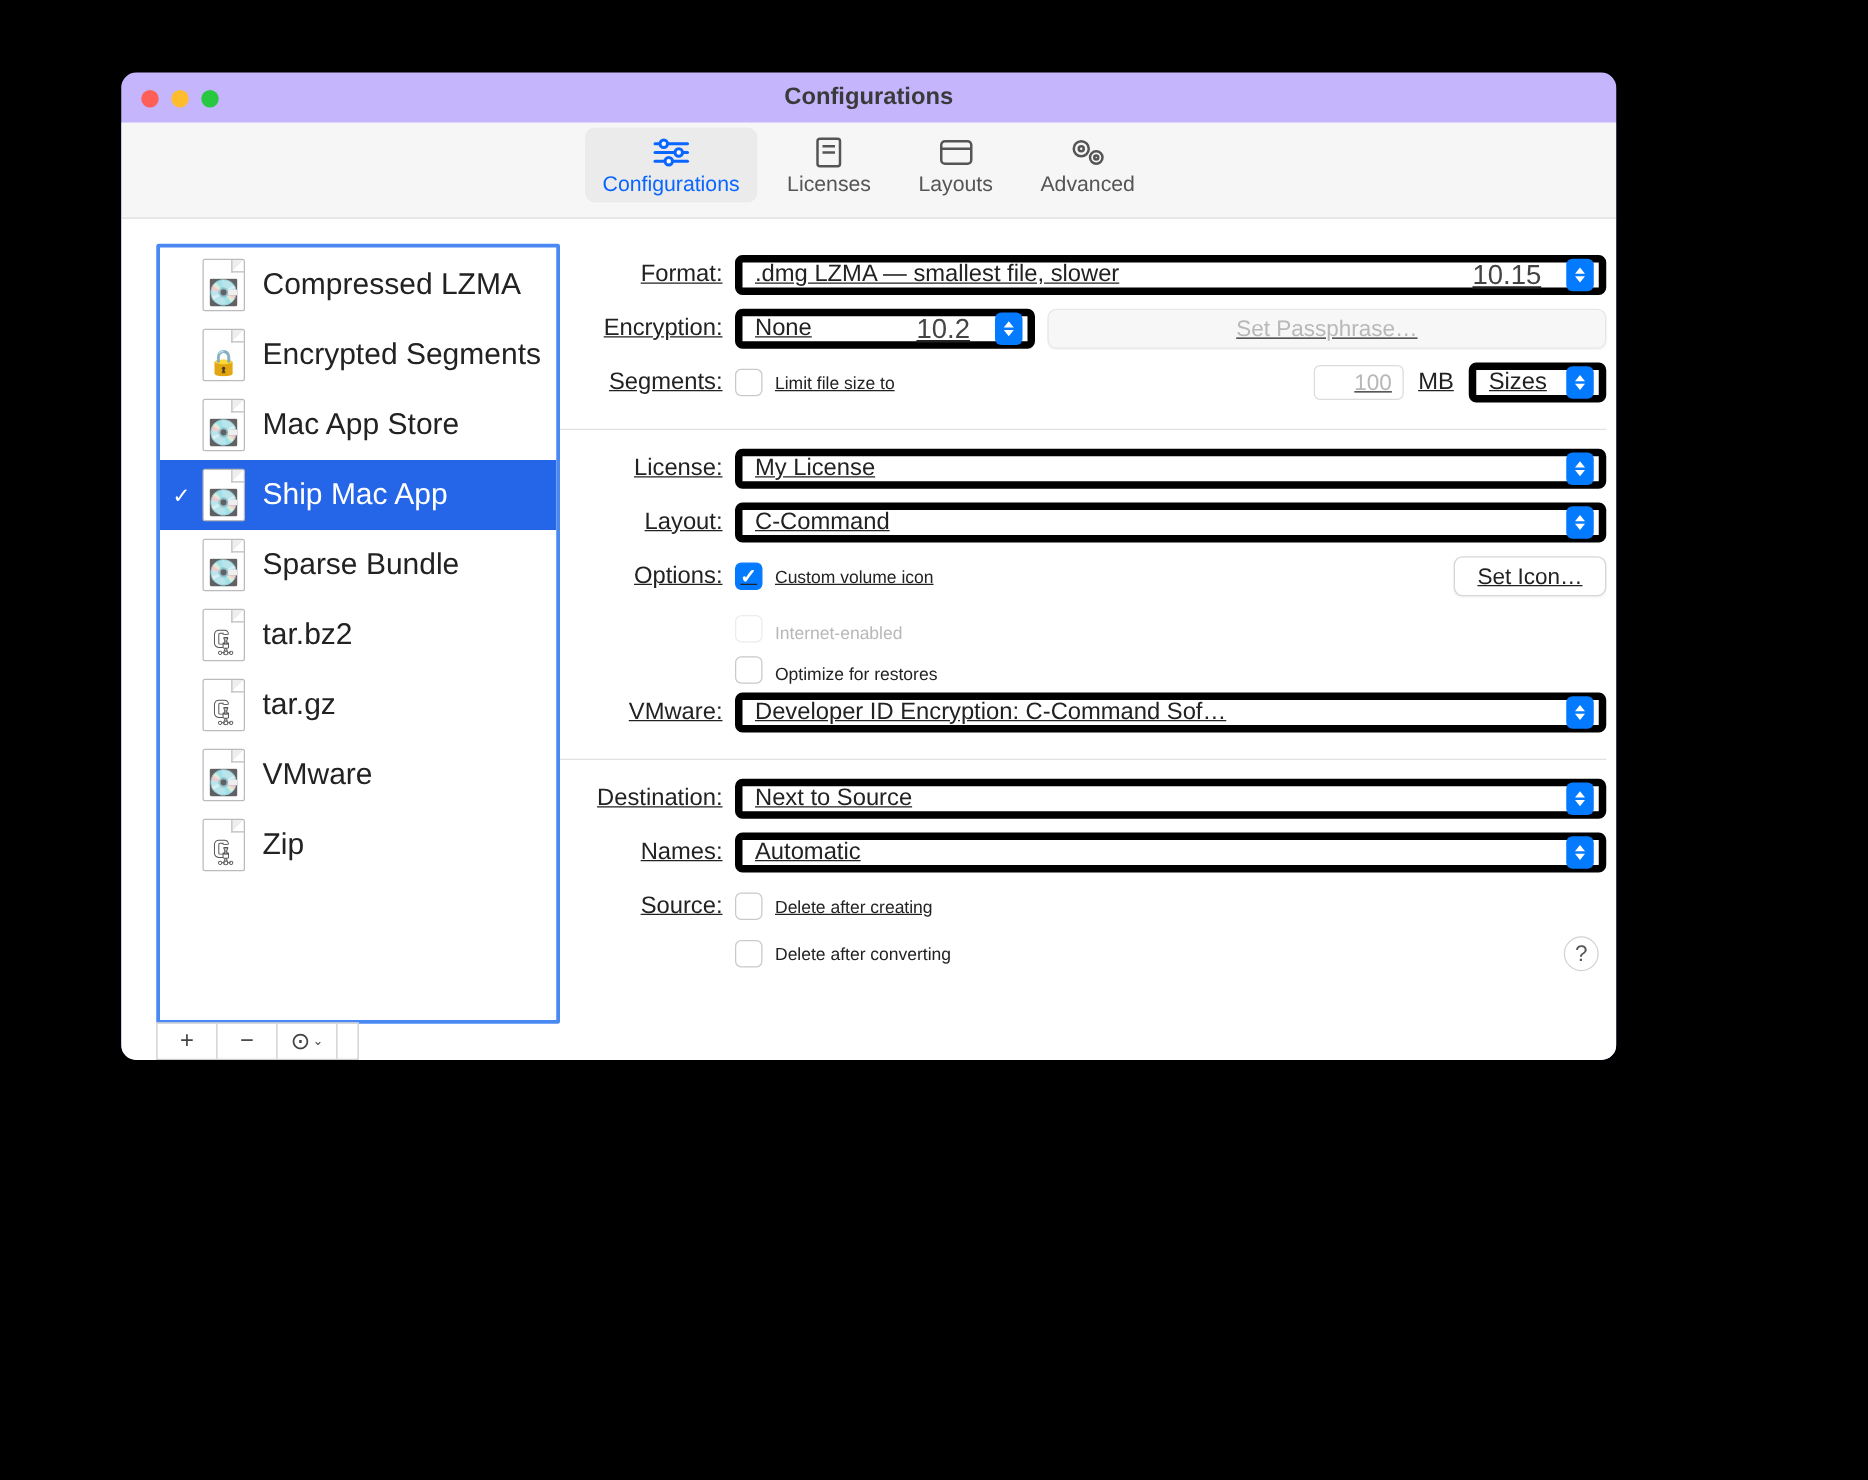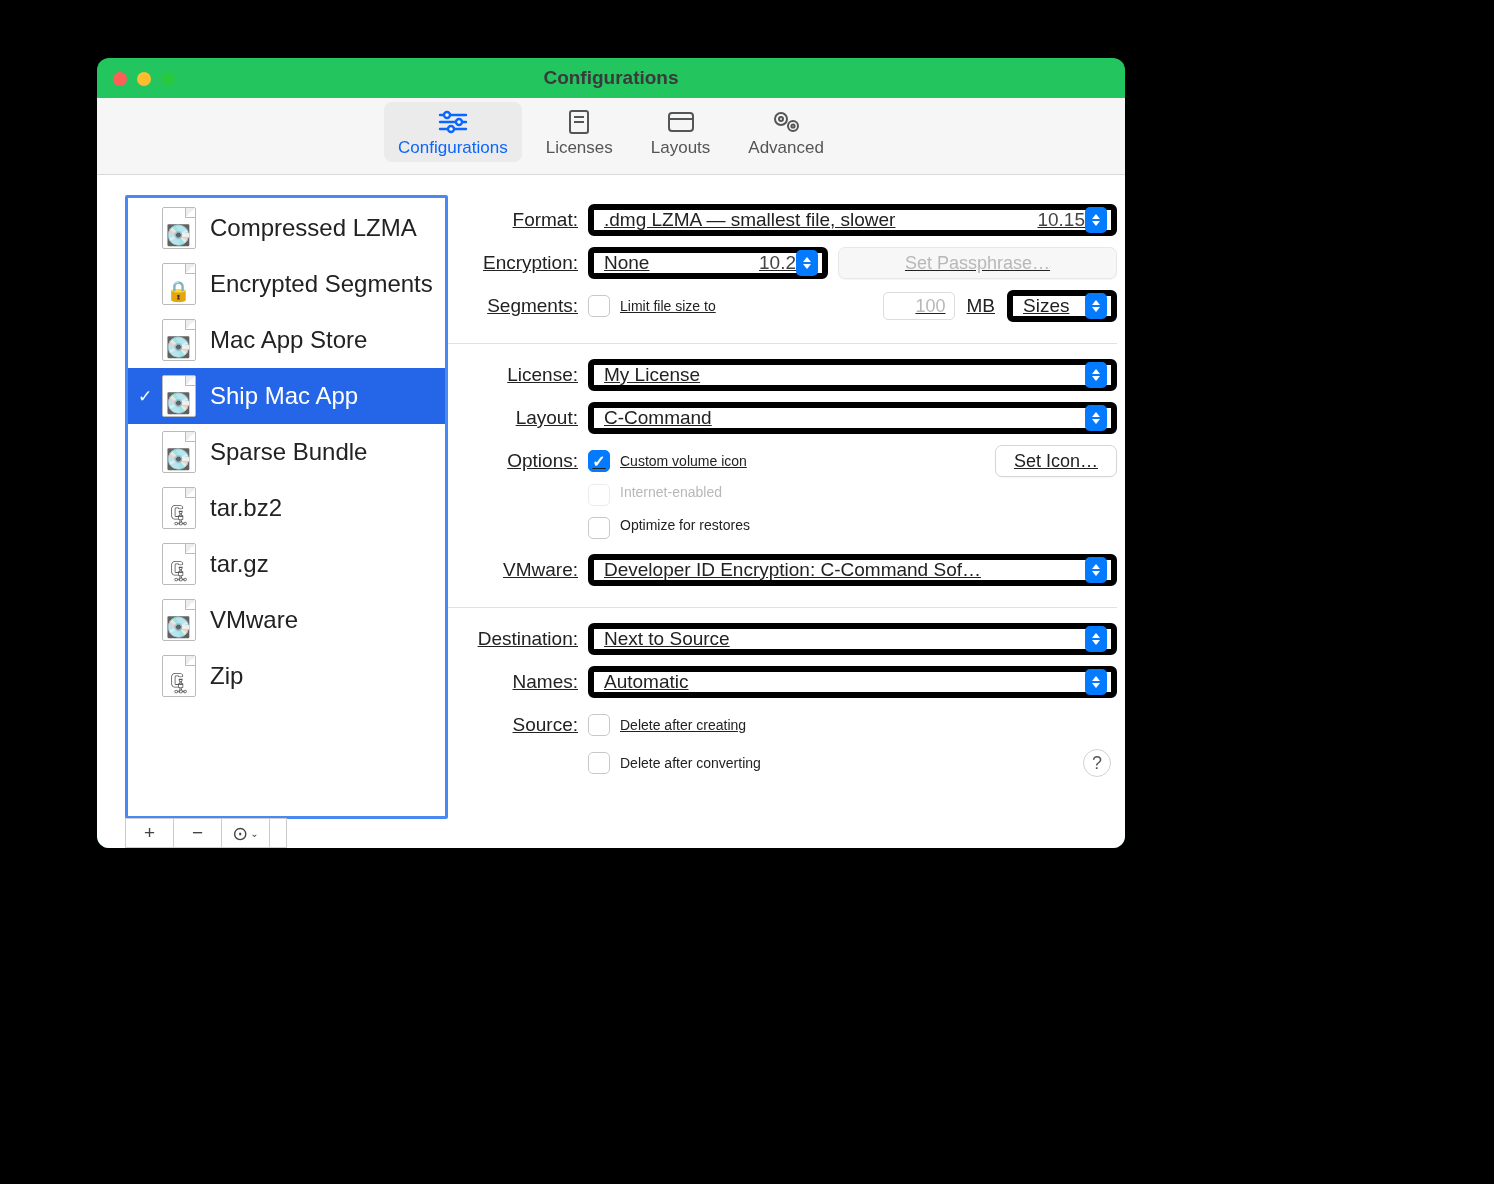--- a/index.html
+++ b/index.html
@@ -7,22 +7,22 @@
     background: #000;
     font-family: -apple-system, "Helvetica Neue", Arial, sans-serif;
     width: 1494px; height: 1184px;
     position: relative;
     font-size: 20px;
     color: #222;
   }
   .window {
     position: absolute;
     left: 97px; top: 58px;
-    width: 1028px; height: 790px;
-    background: #22c55e;
+    width: 1196px; height: 790px;
+    background: #c4b5fd;
     border-radius: 12px;
     box-shadow: 0 20px 60px rgba(0,0,0,0.45), 0 0 0 1px rgba(0,0,0,0.1);
     display: flex; flex-direction: column;
     overflow: hidden;
   }
   .titlebar {
     height: 40px;
     display: flex; align-items: center;
     justify-content: center;
     position: relative;
@@ -115,21 +115,21 @@
   .lab {
     width: 130px; text-align: right; font-size: 19px; color: #222;
   }
   .sel {
     flex: 1; height: 32px;
     background: #fff; border: 6px solid #000000; border-radius: 6px;
     display: flex; align-items: center; padding: 0 4px 0 10px;
     position: relative; font-size: 19px;
   }
   .sel .txt { flex:1; white-space:nowrap; overflow:hidden; text-overflow:ellipsis; }
-  .sel .meta { color:#444; margin-right:0; font-size:19px; }
+  .sel .meta { color:#444; margin-right:20px; font-size:22px; }
   .stepper {
     width: 22px; height: 26px; background: #047aff; border-radius: 5px;
     display:flex; flex-direction:column; align-items:center; justify-content:center;
     flex-shrink:0;
   }
   .stepper::before, .stepper::after {
     content:""; width:0; height:0; border-left:4px solid transparent; border-right:4px solid transparent;
   }
   .stepper::before { border-bottom:5px solid #fff; margin-bottom:2px; }
   .stepper::after { border-top:5px solid #fff; }
@@ -151,21 +151,21 @@
     width: 72px; height: 28px; border:1px solid #dcdcdc; border-radius:5px;
     background:#fff; text-align:right; padding:0 8px; font-size:18px; color:#b8b8b8;
     display:flex; align-items:center; justify-content:flex-end;
   }
   .unit { font-size:19px; margin: 0 2px; }
   .help {
     width:28px; height:28px; border:1px solid #d2d2d2; border-radius:50%;
     display:flex; align-items:center; justify-content:center; font-size:18px;
     color:#555; margin-left:auto; margin-right:6px;
   }
-  .subrow { display:flex; align-items:flex-start; gap:10px; margin:3px 0 3px 140px; min-height:30px; }
+  .subrow { display:flex; align-items:flex-end; gap:10px; margin:3px 0 3px 140px; min-height:30px; }
 </style>
 </head>
 <body>
 
 <div class="window">
 
   <div class="titlebar">
     <div class="traffic">
       <span class="r"></span>
       <span class="y"></span>

